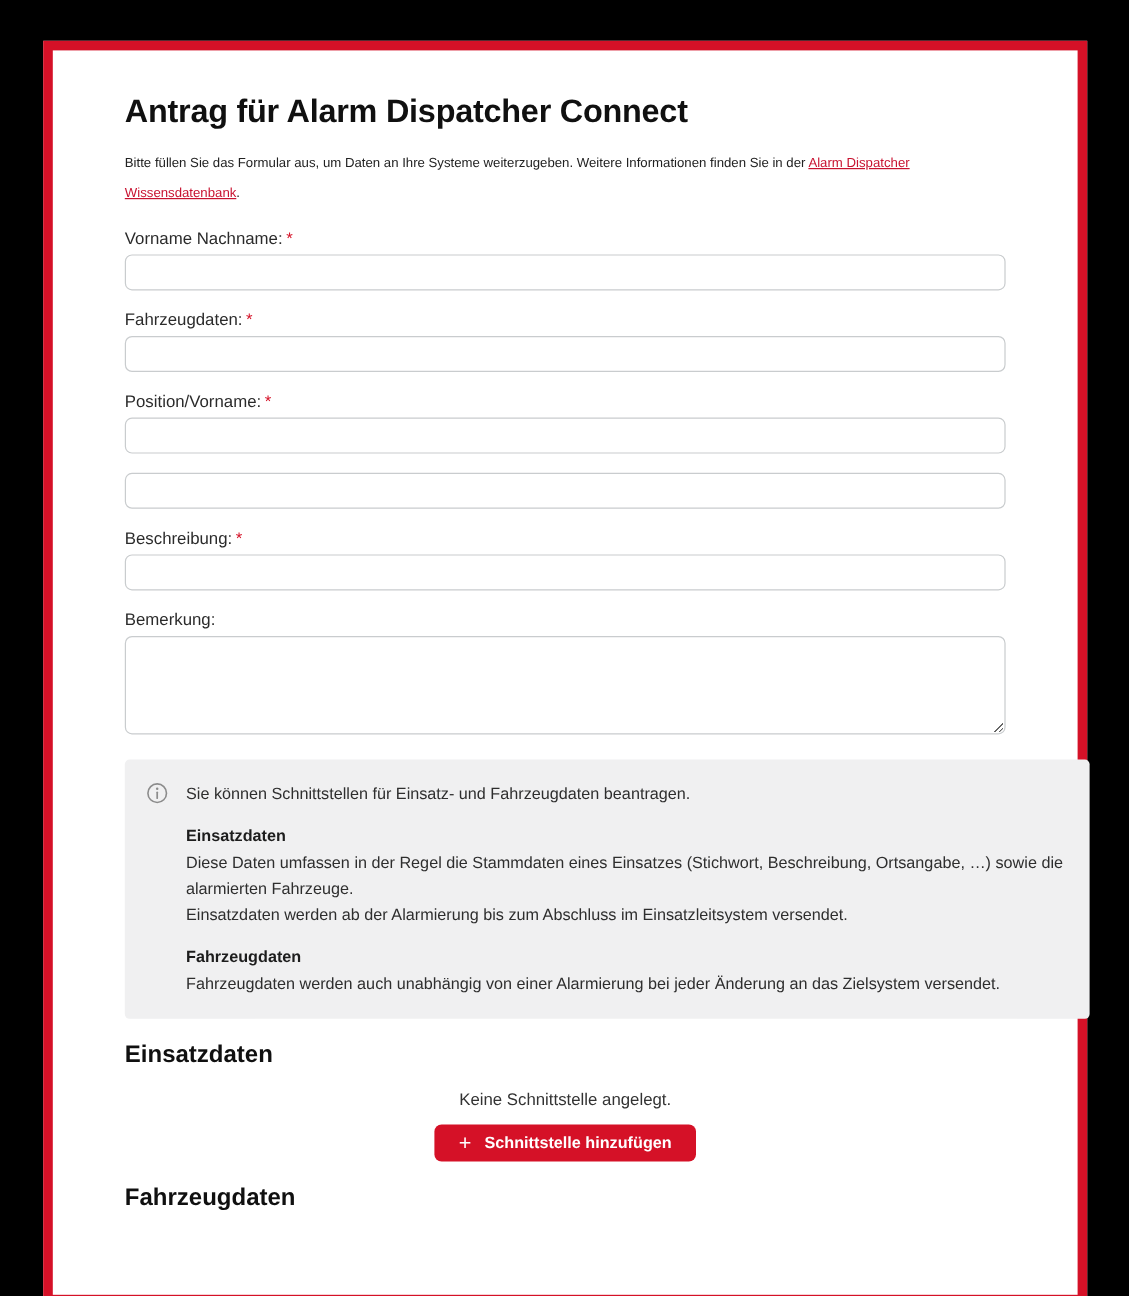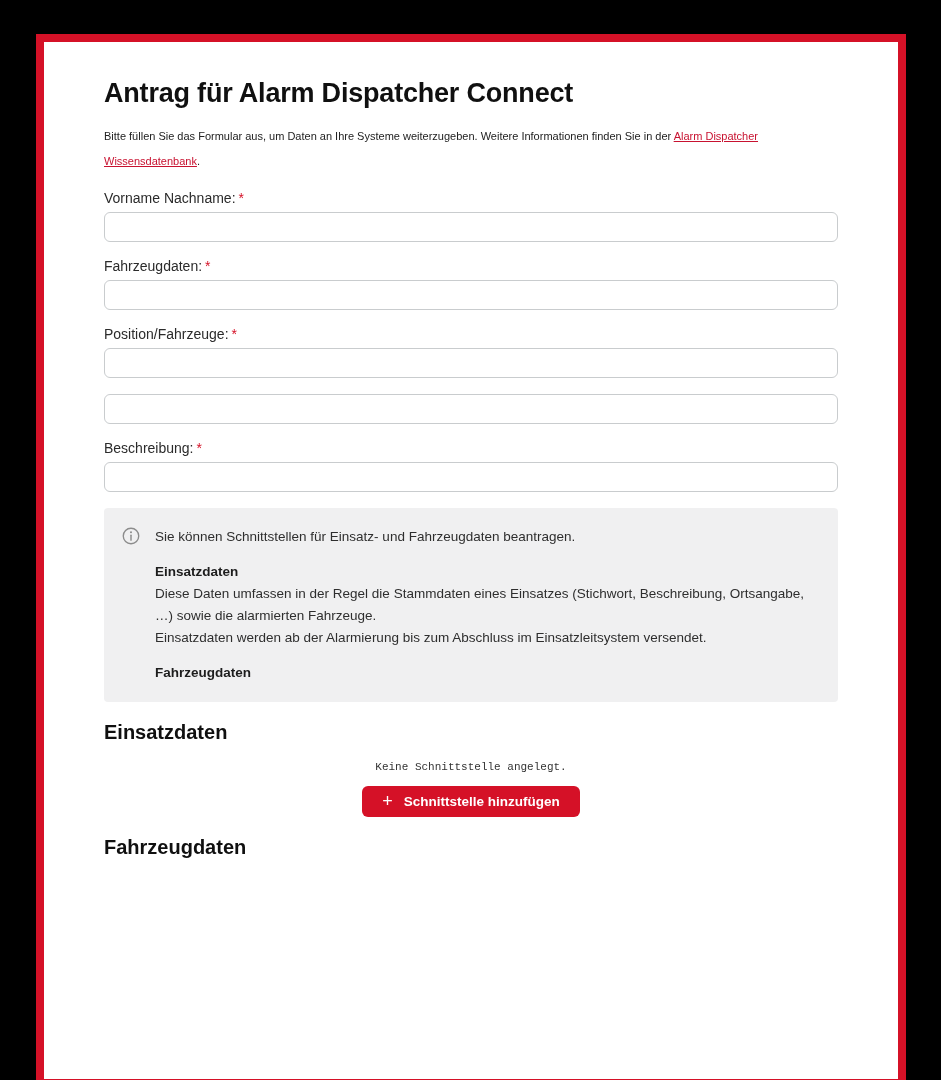--- a/index.html
+++ b/index.html
@@ -67,21 +67,21 @@
     background: #fff;
     padding: 6px 10px;
     font-size: 14px;
     font-family: "Liberation Sans", sans-serif;
     color: #222;
     outline: none;
     resize: both;
   }
   .info-box {
     margin-top: 16px;
-    width: 734px;
+    width: 804px;
     background: #f0f0f1;
     border-radius: 4px;
     padding: 18px 20px 18px 18px;
     display: flex;
     align-items: flex-start;
   }
   .info-icon {
     flex: 0 0 auto;
     width: 18px; height: 18px;
     margin-top: 1px;
@@ -102,23 +102,22 @@
   }
   h2.section-heading {
     margin-top: 19px;
     font-size: 20px;
     font-weight: bold;
     color: #101010;
   }
   .empty-block { text-align: center; }
   .empty-text {
     margin-top: 17px;
-    font-size: 11px;
+    font-size: 14px;
     color: #333;
-    font-family: Liberation Mono, monospace;
   }
   .btn-red {
     display: inline-flex;
     align-items: center;
     justify-content: center;
     background: #d51127;
     color: #fff;
     border: none;
     border-radius: 6px;
     font-family: "Liberation Sans", sans-serif;
@@ -149,48 +148,53 @@
       <label><span>Vorname Nachname:</span><span class="req">*</span></label>
       <input type="text" value="" style="">
     </div>
 
     <div class="field-group">
       <label><span>Fahrzeugdaten:</span><span class="req">*</span></label>
       <input type="text" value="" style="">
     </div>
 
     <div class="field-group">
-      <label><span>Position/Fahrzeuge:</span><span class="req">*</span></label>
+      <label><span>Position/Vorname:</span><span class="req">*</span></label>
       <input type="text" value="" style="">
     </div>
 
     <div class="field-group">
       <input type="text" value="" style="">
     </div>
 
     <div class="field-group">
       <label><span>Beschreibung:</span><span class="req">*</span></label>
       <input type="text" value="" style="">
     </div>
 
+    <div class="field-group">
+      <label><span>Bemerkung:</span></label>
+      <textarea style=""></textarea>
+    </div>
 
     <div class="info-box">
       <span class="info-icon">
         <svg width="18" height="18" viewBox="0 0 20 20">
           <circle cx="10" cy="10" r="8.6" fill="none" stroke="#8c8c8c" stroke-width="1.5"></circle>
           <circle cx="10" cy="5.8" r="1.15" fill="#8c8c8c"></circle>
           <rect x="9.2" y="8.4" width="1.6" height="7" rx="0.8" fill="#8c8c8c"></rect>
         </svg>
       </span>
       <div class="info-body">
         <p>Sie können Schnittstellen für Einsatz- und Fahrzeugdaten beantragen.</p>
         <h4>Einsatzdaten</h4>
         <p>Diese Daten umfassen in der Regel die Stammdaten eines Einsatzes (Stichwort, Beschreibung, Ortsangabe, …) sowie die alarmierten Fahrzeuge.</p>
         <p>Einsatzdaten werden ab der Alarmierung bis zum Abschluss im Einsatzleitsystem versendet.</p>
         <h4>Fahrzeugdaten</h4>
+        <p>Fahrzeugdaten werden auch unabhängig von einer Alarmierung bei jeder Änderung an das Zielsystem versendet.</p>
       </div>
     </div>
 
     <h2 class="section-heading">Einsatzdaten</h2>
     <div class="empty-block">
       <p class="empty-text">Keine Schnittstelle angelegt.</p>
       <button class="btn-red">
           <span class="plus">+</span>
           <span>Schnittstelle hinzufügen</span>
         </button>

